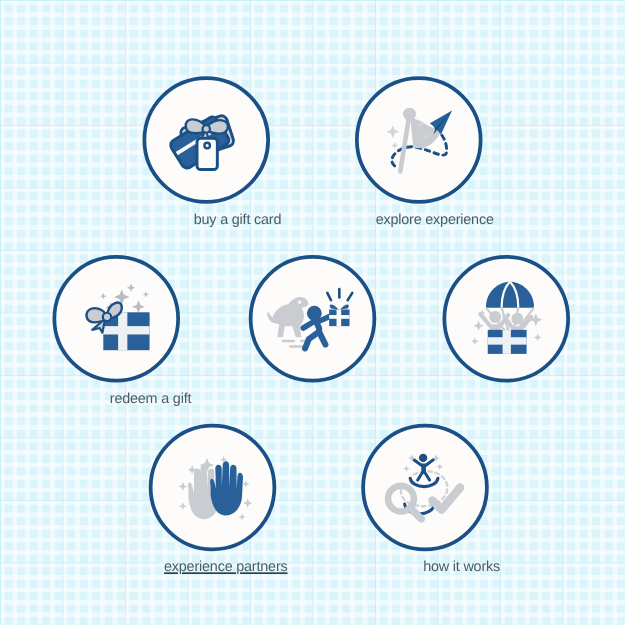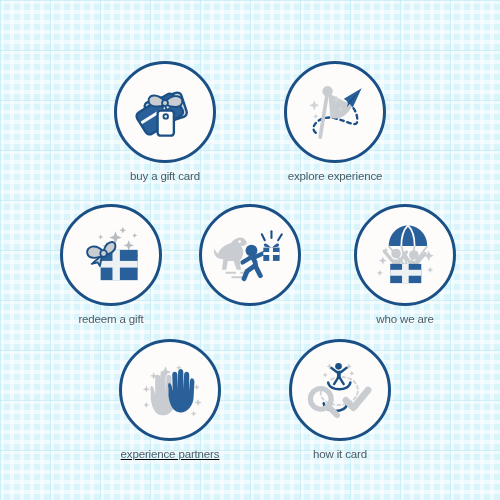--- a/index.html
+++ b/index.html
@@ -32,21 +32,21 @@
     background-image:
       linear-gradient(to right, rgba(160,225,240,0.45) 0 1px, rgba(0,0,0,0) 1px 50px),
       linear-gradient(to bottom, rgba(160,225,240,0.45) 0 1px, rgba(0,0,0,0) 1px 50px);
     background-size: 50px 50px, 50px 50px;
     pointer-events: none;
   }
 
   .tile {
     position: absolute;
     width: 120px;
-    text-align: center;
+    text-align: right;
   }
 
   .badge {
     position: relative;
     width: 102px;
     height: 102px;
     margin: 0 auto;
     border-radius: 50%;
     background: #fdfcfa;
     border: 3px solid #1b5086;
@@ -129,21 +129,21 @@
           <path d="M22 34 l2 5 l5 2 l-5 2 l-2 5 l-2 -5 l-5 -2 l5 -2 z"></path>
           <path d="M52 28 l1.4 3.6 l3.6 1.4 l-3.6 1.4 l-1.4 3.6 l-1.4 -3.6 l-3.6 -1.4 l3.6 -1.4 z"></path>
           <path d="M58 42 l1.2 3 l3 1.2 l-3 1.2 l-1.2 3 l-1.2 -3 l-3 -1.2 l3 -1.2 z"></path>
           <path d="M24 52 l1.1 2.8 l2.8 1.1 l-2.8 1.1 l-1.1 2.8 l-1.1 -2.8 l-2.8 -1.1 l2.8 -1.1 z"></path>
         </g>
       </svg>
     </div>
     <div class="caption">explore experience</div>
   </div>
 
-  <div class="tile" style="left:51px; top:204px;">
+  <div class="tile" style="left:33px; top:204px;">
     <div class="badge">
       <svg viewBox="0 0 100 100">
 
         <g fill="#b9bcc0">
           <path d="M56 18 l2.4 6 l6 2.4 l-6 2.4 l-2.4 6 l-2.4 -6 l-6 -2.4 l6 -2.4 z"></path>
           <path d="M74 30 l2 5 l5 2 l-5 2 l-2 5 l-2 -5 l-5 -2 l5 -2 z"></path>
           <path d="M44 32 l1.6 4 l4 1.6 l-4 1.6 l-1.6 4 l-1.6 -4 l-4 -1.6 l4 -1.6 z"></path>
           <path d="M66 12 l1.3 3.2 l3.2 1.3 l-3.2 1.3 l-1.3 3.2 l-1.3 -3.2 l-3.2 -1.3 l3.2 -1.3 z"></path>
           <path d="M82 20 l1 2.6 l2.6 1 l-2.6 1 l-1 2.6 l-1 -2.6 l-2.6 -1 l2.6 -1 z"></path>
           <path d="M36 22 l1 2.6 l2.6 1 l-2.6 1 l-1 2.6 l-1 -2.6 l-2.6 -1 l2.6 -1 z"></path>
@@ -243,21 +243,20 @@
 
         <g fill="#c9ccd0">
           <path d="M20 52 l1.6 4 l4 1.6 l-4 1.6 l-1.6 4 l-1.6 -4 l-4 -1.6 l4 -1.6 z"></path>
           <path d="M82 44 l2 5 l5 2 l-5 2 l-2 5 l-2 -5 l-5 -2 l5 -2 z"></path>
           <path d="M16 70 l1.2 3 l3 1.2 l-3 1.2 l-1.2 3 l-1.2 -3 l-3 -1.2 l3 -1.2 z"></path>
           <path d="M84 66 l1.2 3 l3 1.2 l-3 1.2 l-1.2 3 l-1.2 -3 l-3 -1.2 l3 -1.2 z"></path>
           <path d="M24 40 l1 2.6 l2.6 1 l-2.6 1 l-1 2.6 l-1 -2.6 l-2.6 -1 l2.6 -1 z"></path>
         </g>
       </svg>
     </div>
-    <div class="caption">who we are</div>
   </div>
 
   <div class="tile" style="left:110px; top:339px;text-decoration:underline;">
     <div class="badge">
       <svg viewBox="0 0 100 100">
 
         <g fill="#c9ccd0">
           <path d="M24 52 C22 44, 26 42, 28 48 L30 56 L30 34 C30 28, 37 28, 37 34 L37 54
                    L37 30 C37 24, 44 24, 44 30 L44 54 L45 34 C45 28, 52 28, 52 34 L52 56
                    L53 42 C53 36, 59 37, 59 43 L58 62 C58 76, 48 86, 38 84 C28 82, 25 70, 24 62 Z"></path>
@@ -311,15 +310,15 @@
         </g>
 
         <g>
           <circle cx="24" cy="62" r="14" fill="none" stroke="#c9ccd0" stroke-width="7"></circle>
           <path d="M34 72 L46 84" stroke="#c9ccd0" stroke-width="8" stroke-linecap="round"></path>
         </g>
 
         <path d="M58 64 L68 74 L88 50" fill="none" stroke="#c9ccd0" stroke-width="9" stroke-linecap="round" stroke-linejoin="round"></path>
       </svg>
     </div>
-    <div class="caption">how it card</div>
+    <div class="caption">how it works</div>
   </div>
 </div>
 
 </body></html>

